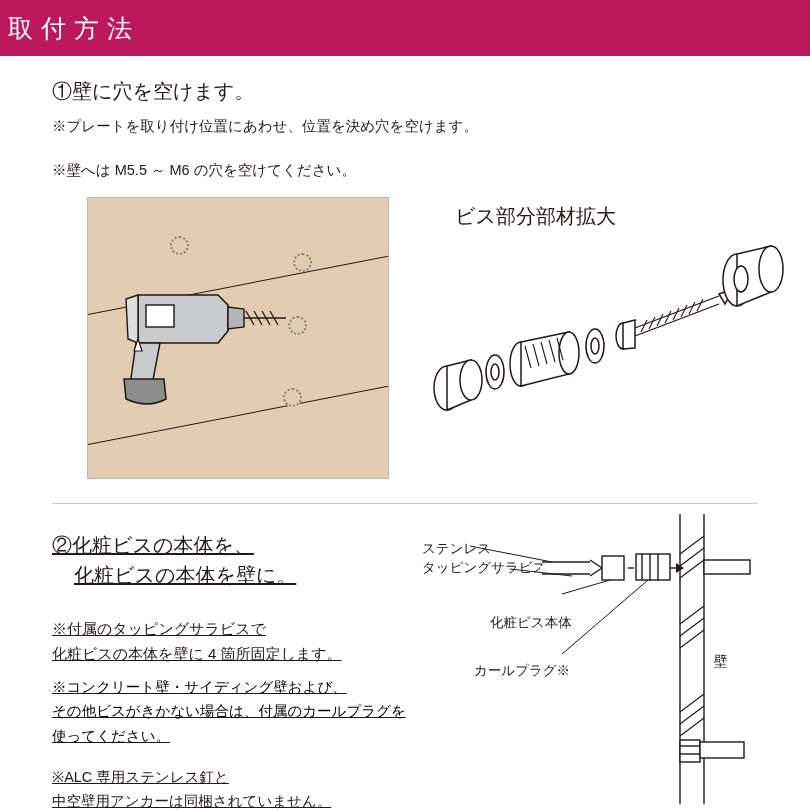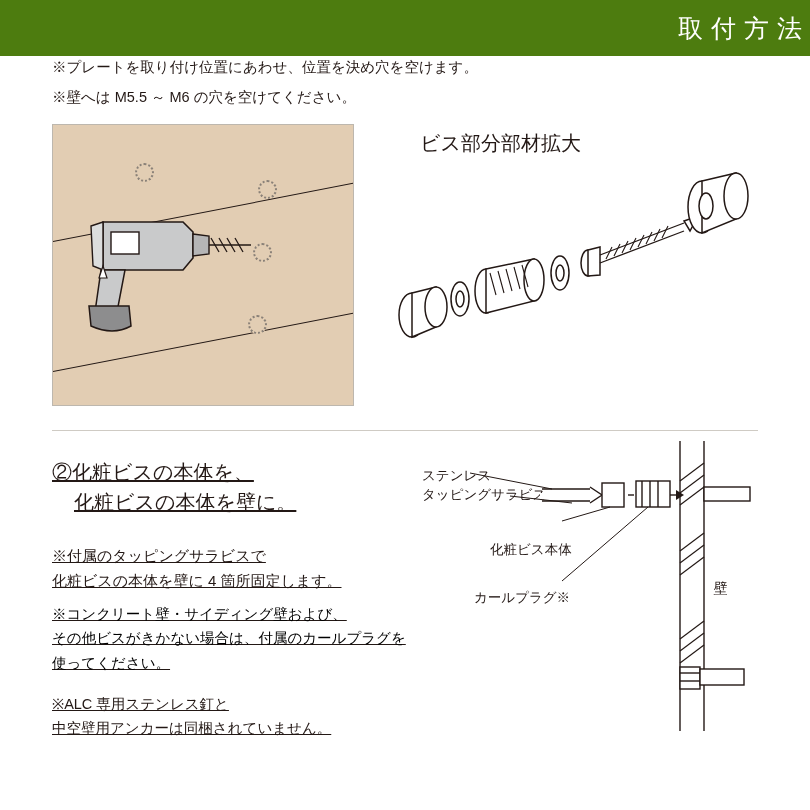--- a/index.html
+++ b/index.html
@@ -13,24 +13,24 @@
     font-family: "Liberation Sans", sans-serif;
     color: #231815;
     overflow: hidden;
     position: relative;
   }
 
   
   .header {
     width: 810px;
     height: 56px;
-    background: #4d7c0f;
+    background: #be185d;
     display: flex;
     align-items: center;
-    justify-content: flex-end;
+    justify-content: flex-start;
   }
   .header-title {
     color: #ffffff;
     font-size: 25px;
     letter-spacing: 8px;
     font-weight: normal;
     text-indent: 8px;
   }
 
   
@@ -41,27 +41,28 @@
   .step-title {
     font-size: 20px;
     margin: 22px 0 10px 0;
     line-height: 1.35;
   }
   .note {
     font-size: 14.5px;
     line-height: 1.65;
     margin: 0;
   }
-  .note.small-gap { margin-top: 6px; }
+  .note.small-gap { margin-top: 20px; }
 
   
   .step1-body {
     display: flex;
     align-items: flex-start;
     margin-top: 14px;
+    margin-left: 35px;
   }
 
   
   .wall-panel {
     width: 300px;
     height: 280px;
     background: #e2cdb3;
     border: 1px solid #bdb7ae;
     position: relative;
     overflow: hidden;
@@ -146,20 +147,21 @@
   }
 </style>
 </head>
 <body>
 
 <div class="header">
   <div class="header-title">取付方法</div>
 </div>
 
 <div class="section">
+  <div class="step-title">①壁に穴を空けます。</div>
   <p class="note">※プレートを取り付け位置にあわせ、位置を決め穴を空けます。</p>
   <p class="note small-gap">※壁へは M5.5 ～ M6 の穴を空けてください。</p>
 
   <div class="step1-body">
 
     <div class="wall-panel">
 
       <div class="wall-line" style="left:-20px; top:120px; width:360px; transform:rotate(-11deg);"></div>
       <div class="wall-line" style="left:-20px; top:250px; width:360px; transform:rotate(-11deg);"></div>
 

